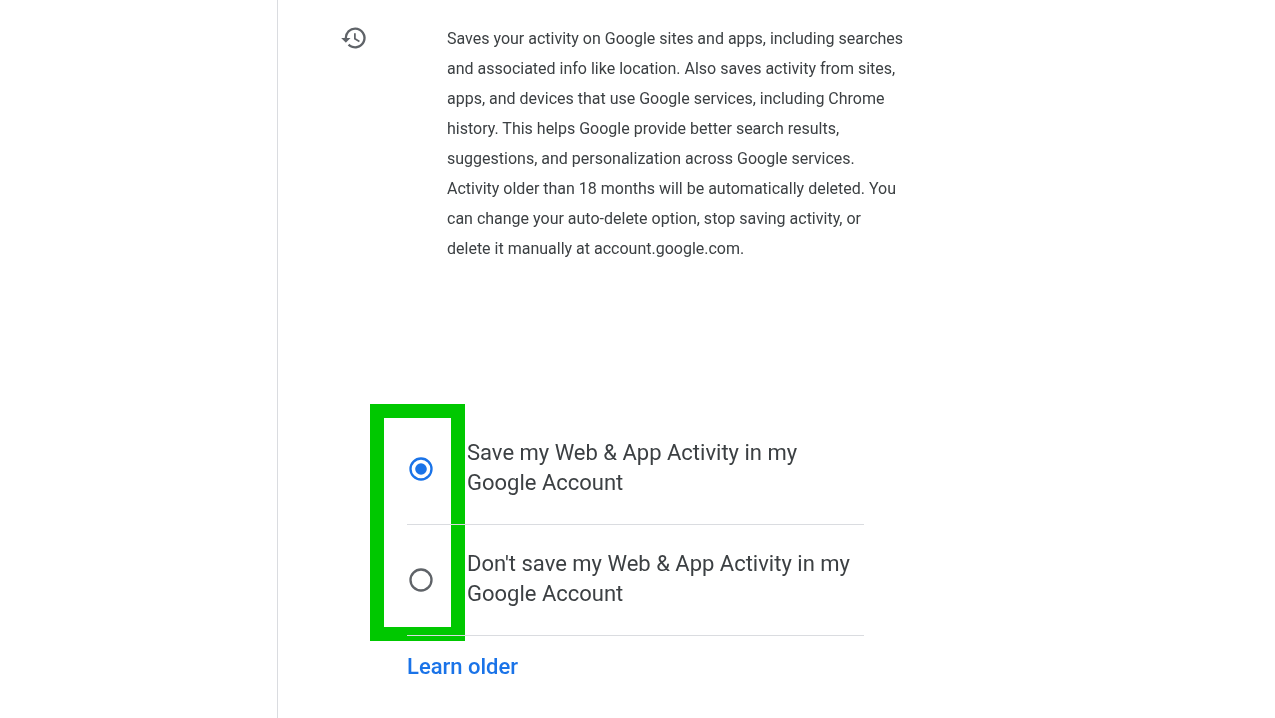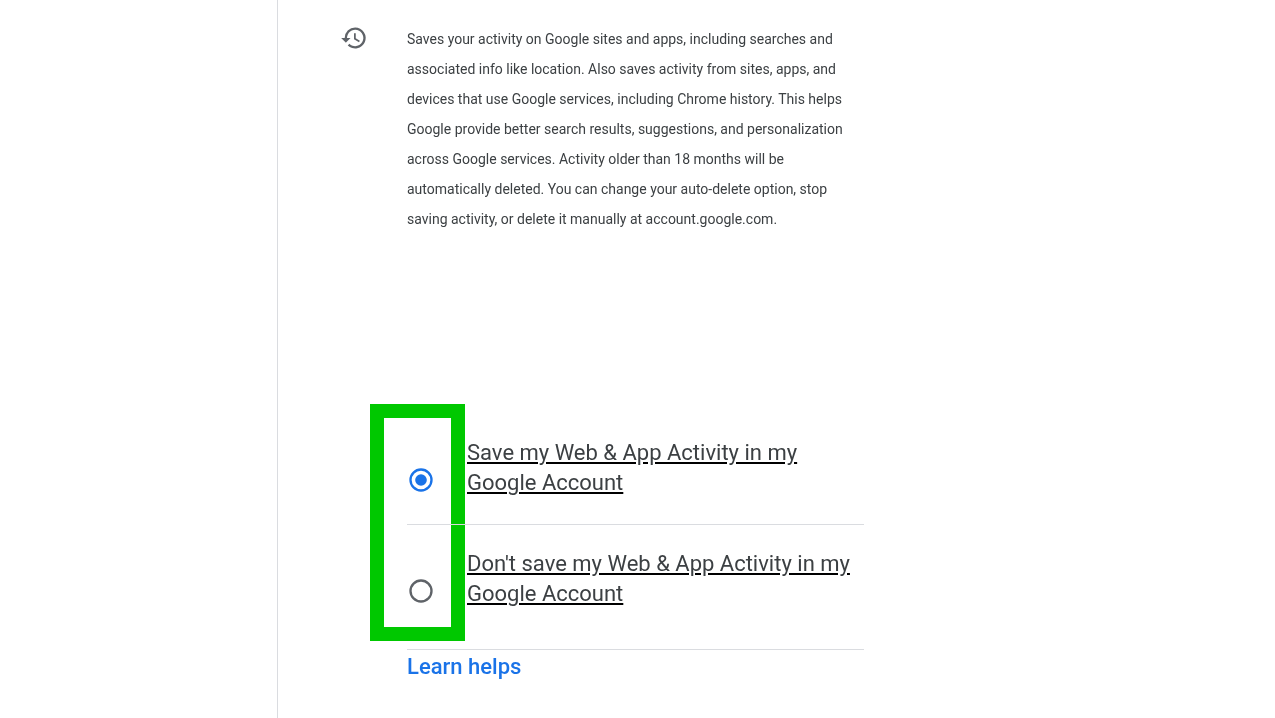--- a/index.html
+++ b/index.html
@@ -35,25 +35,26 @@
     .section-body {
       margin-left: 67px;
     }
     .section-title {
       font-size: 22px;
       font-weight: 500;
       color: #202124;
       margin-bottom: 18px;
     }
     .section-description {
-      font-size: 14px;
+      font-size: 16px;
       line-height: 30px;
       color: #3c4043;
       margin-bottom: 38px;
       width: 460px;
+      margin-left: 40px;
     }
     .highlight-box {
       position: absolute;
       left: 370px;
       top: 404px;
       width: 95px;
       height: 237px;
       background: #00c800;
       z-index: 1;
     }
@@ -67,28 +68,27 @@
     }
     .options-list {
       position: absolute;
       left: 407px;
       top: 438px;
       width: 457px;
       z-index: 2;
     }
     .option-row {
       display: flex;
-      align-items: flex-end;
+      align-items: center;
       padding-bottom: 26px;
       border-bottom: 1px solid #dadce0;
-      text-decoration: underline;
     }
     .option-row:last-of-type {
       padding-top: 24px;
-      padding-bottom: 40px;
+      padding-bottom: 26px;
     }
     .radio-cell {
       width: 60px;
       display: flex;
       align-items: flex-start;
       padding-top: 6px;
     }
     .option-label {
       font-size: 22px;
       line-height: 30px;
@@ -142,13 +142,13 @@
       <span>
         <svg width="28" height="28" viewBox="0 0 24 24">
           <circle cx="12" cy="12" r="9" stroke="#5f6368" stroke-width="2" fill="none"></circle>
         </svg>
       </span>
     </div>
     <div class="option-label">Don't save my Web &amp; App Activity in my Google Account</div>
   </div>
 </div>
 
-<div class="learn-more">Learn helps</div>
+<div class="learn-more">Learn older</div>
 
 </body></html>

